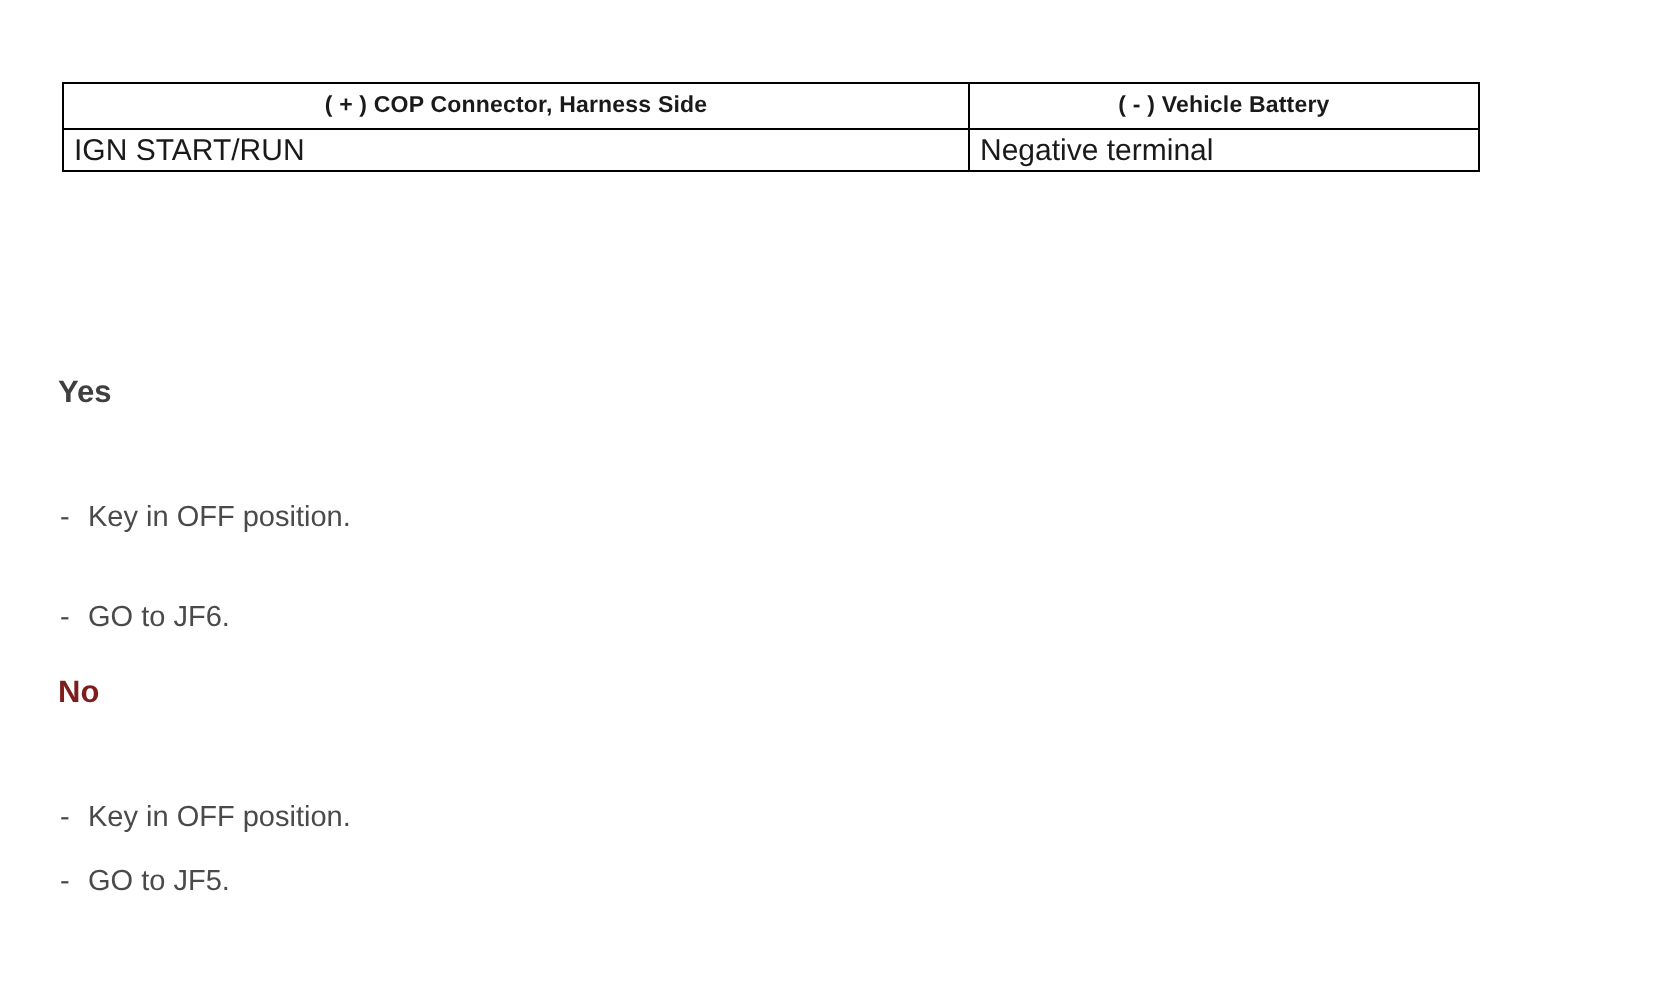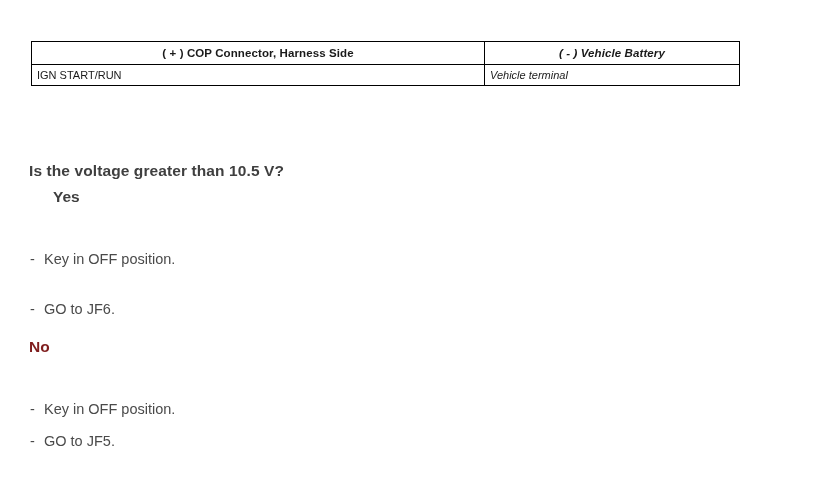--- a/index.html
+++ b/index.html
@@ -38,47 +38,46 @@
   .meas-table th {
     height: 22px;
     font-size: 11.5px;
     font-weight: bold;
     text-align: center;
     color: #1a1a1a;
     letter-spacing: 0.1px;
   }
   .meas-table td {
     height: 20px;
-    font-size: 11px;
+    font-size: 15px;
     font-weight: normal;
     text-align: left;
     color: #1a1a1a;
     padding-left: 5px;
   }
   .col-a { width: 452px; }
-  .col-b { width: 254px; font-style: italic; }
+  .col-b { width: 254px; }
 
   
   .question {
     position: absolute;
     left: 29px;
     top: 162px;
     font-size: 15.5px;
     font-weight: bold;
     color: #3f3f3f;
     letter-spacing: 0.1px;
   }
   .answer-yes {
     position: absolute;
     left: 29px;
     top: 188px;
     font-size: 15.5px;
     font-weight: bold;
     color: #3f3f3f;
-    margin-left: 24px;
   }
   .answer-no {
     position: absolute;
     left: 29px;
     top: 338px;
     font-size: 15.5px;
     font-weight: bold;
     color: #7f1d1d;
   }
 
@@ -108,26 +107,25 @@
   <table class="meas-table">
     <thead>
       <tr>
         <th class="col-a">( + ) COP Connector, Harness Side</th>
         <th class="col-b">( - ) Vehicle Battery</th>
       </tr>
     </thead>
     <tbody>
       <tr>
         <td class="col-a">IGN START/RUN</td>
-        <td class="col-b">Vehicle terminal</td>
+        <td class="col-b">Negative terminal</td>
       </tr>
     </tbody>
   </table>
 
-  <div class="question">Is the voltage greater than 10.5 V?</div>
 
   <div class="answer-yes">Yes</div>
 
   <div class="bullet b1">
     <span class="dash">-</span><span>Key in OFF position.</span>
   </div>
   <div class="bullet b2">
     <span class="dash">-</span><span>GO to JF6.</span>
   </div>
 

